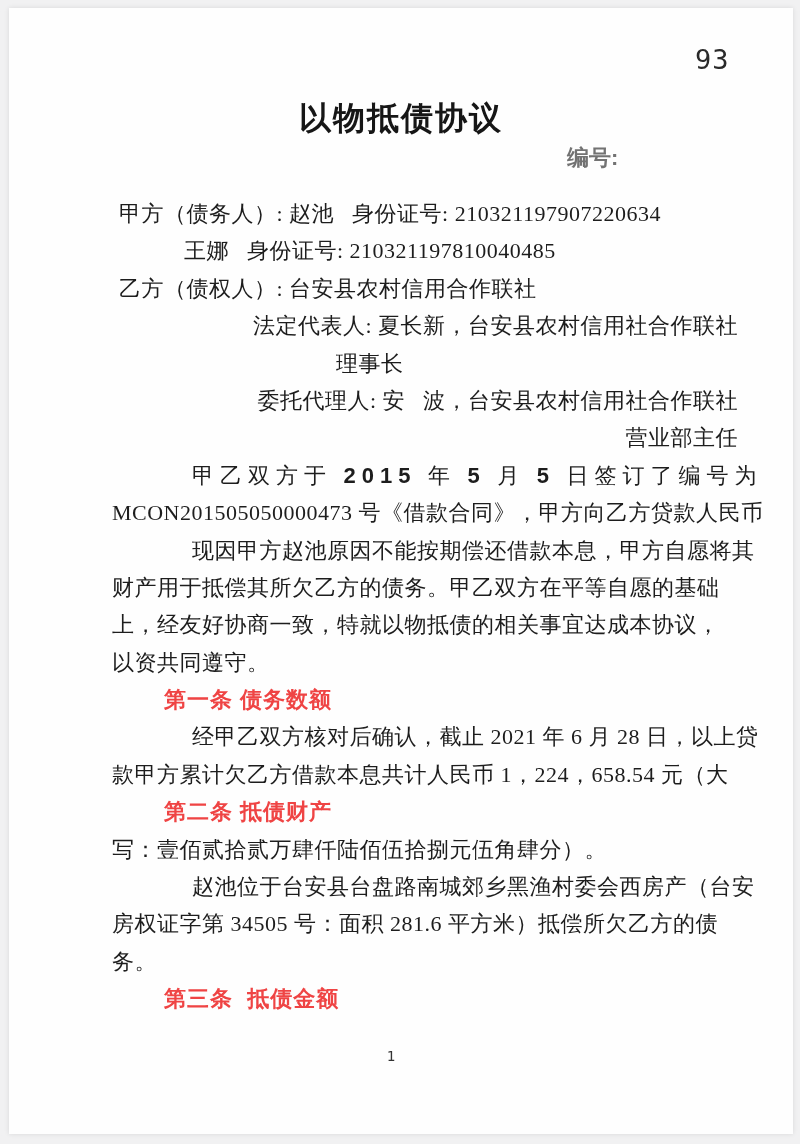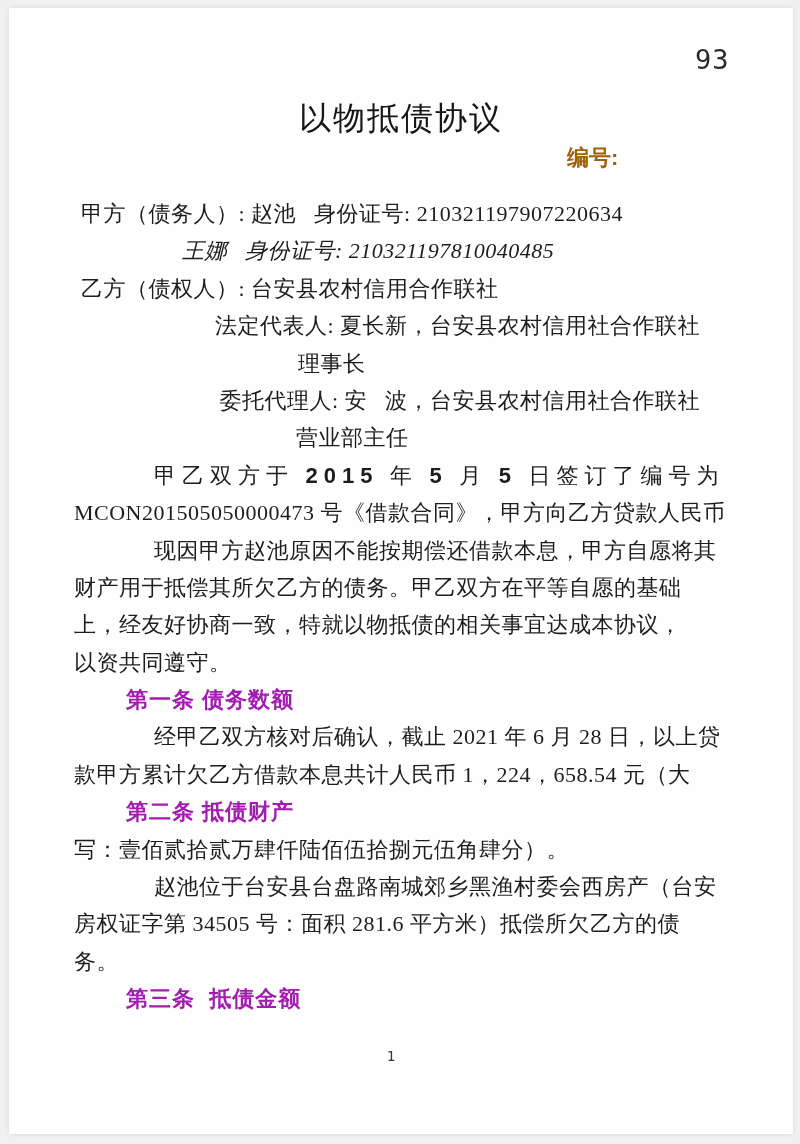--- a/index.html
+++ b/index.html
@@ -36,57 +36,57 @@
     font-size: 27px;
     letter-spacing: 1px;
     color: #2a2a2a;
   }
   .title {
     margin: 89px 0 0 0;
     height: 38px;
     text-align: center;
     font-family: "Liberation Sans", sans-serif;
     font-size: 32px;
-    font-weight: 400;
+    font-weight: 700;
     letter-spacing: 2px;
     color: #161616;
   }
   .code {
     margin: 8px 0 0 558px;
     height: 28px;
     font-family: "Liberation Sans", sans-serif;
     font-size: 22px;
     font-weight: 700;
-    color: #a16207;
+    color: #737373;
   }
   .content {
     margin-top: 24px;
-    padding-left: 65px;
+    padding-left: 103px;
     width: 626px;
   }
   .line {
     height: 37.4px;
     line-height: 37.4px;
     font-size: 22px;
     letter-spacing: 0.5px;
     white-space: pre;
     color: #1d1d1d;
   }
   .l-party   { margin-left: 7px; }
-  .l-party2  { margin-left: 108px; font-style: italic; }
+  .l-party2  { margin-left: 72px; }
   .l-label   { margin-left: 37px; text-align: right; }
   .l-center1 { margin-left: 224px; }
-  .l-center2 { margin-left: 222px; }
+  .l-center2 { margin-left: 222px; text-align: right; }
   .l-indent  { margin-left: 80px; }
   .l-heading {
     margin-left: 52px;
     font-weight: 700;
     font-family: "Liberation Sans", sans-serif;
     letter-spacing: 1px;
-    color: #a21caf;
+    color: #ef4444;
   }
   .intro { letter-spacing: 6px; }
   .intro .num {
     font-weight: 700;
     font-family: "Liberation Sans", sans-serif;
   }
   .footer-num {
     position: absolute;
     top: 1040px;
     left: 370px;

